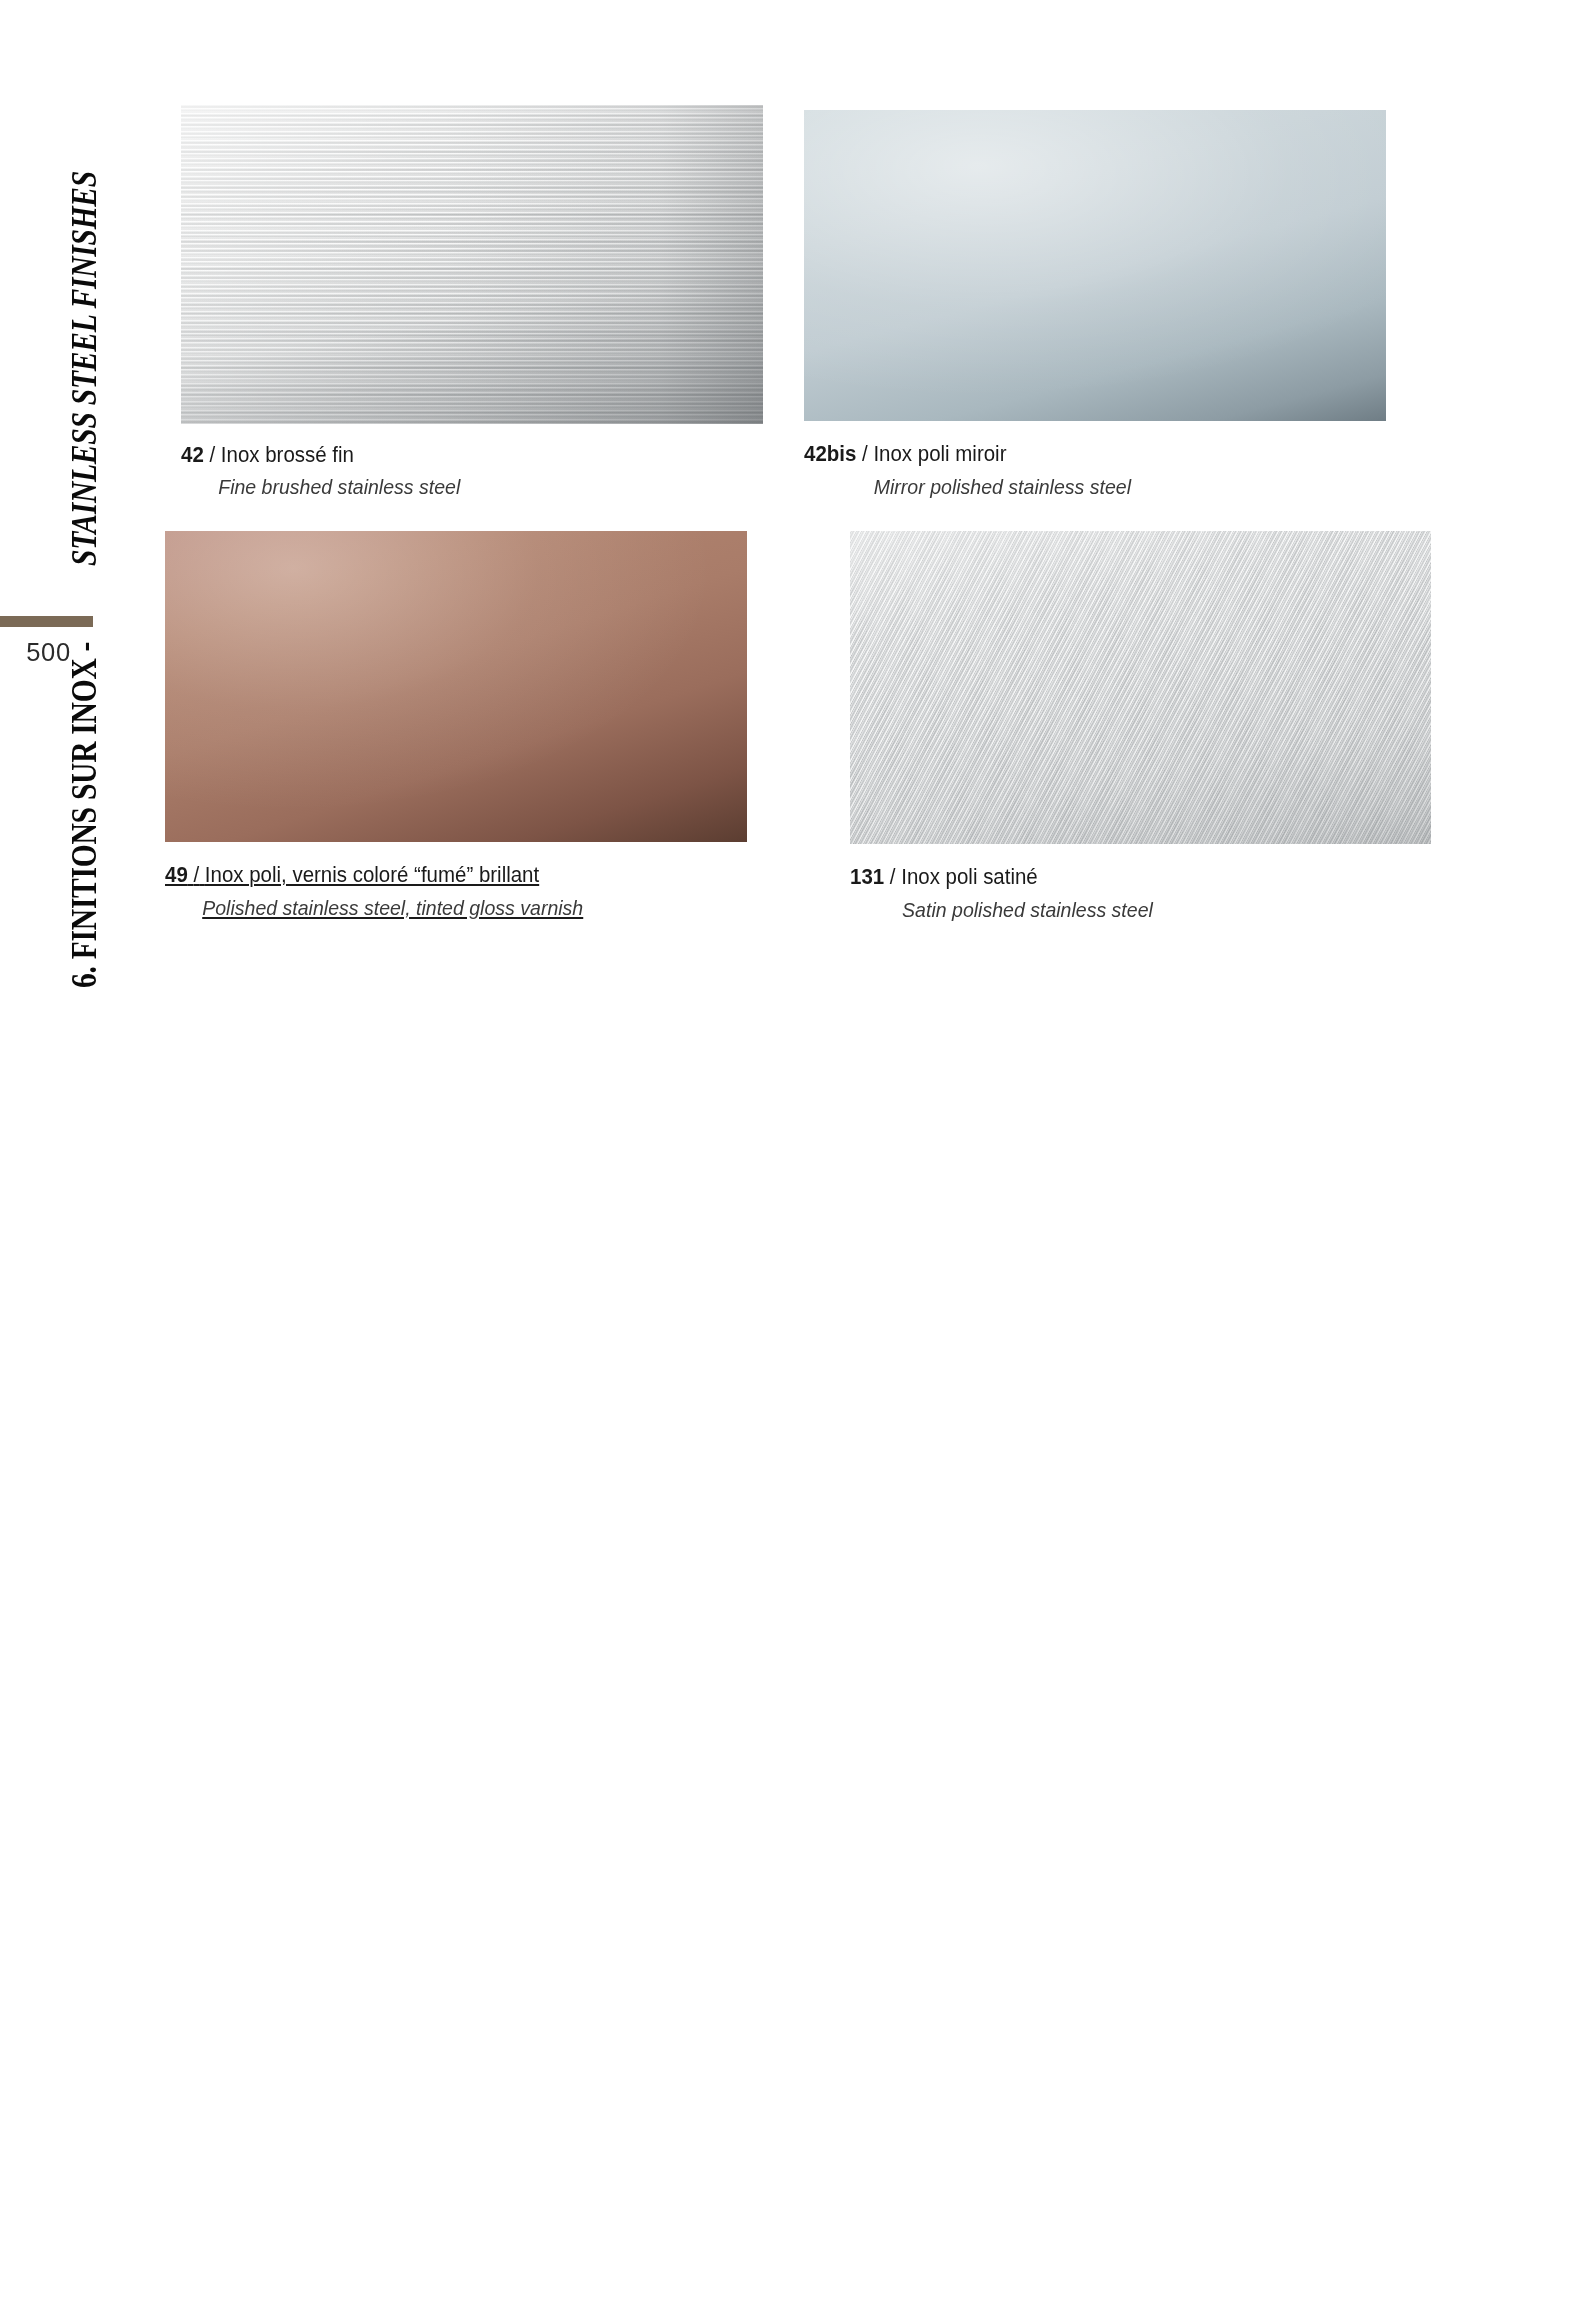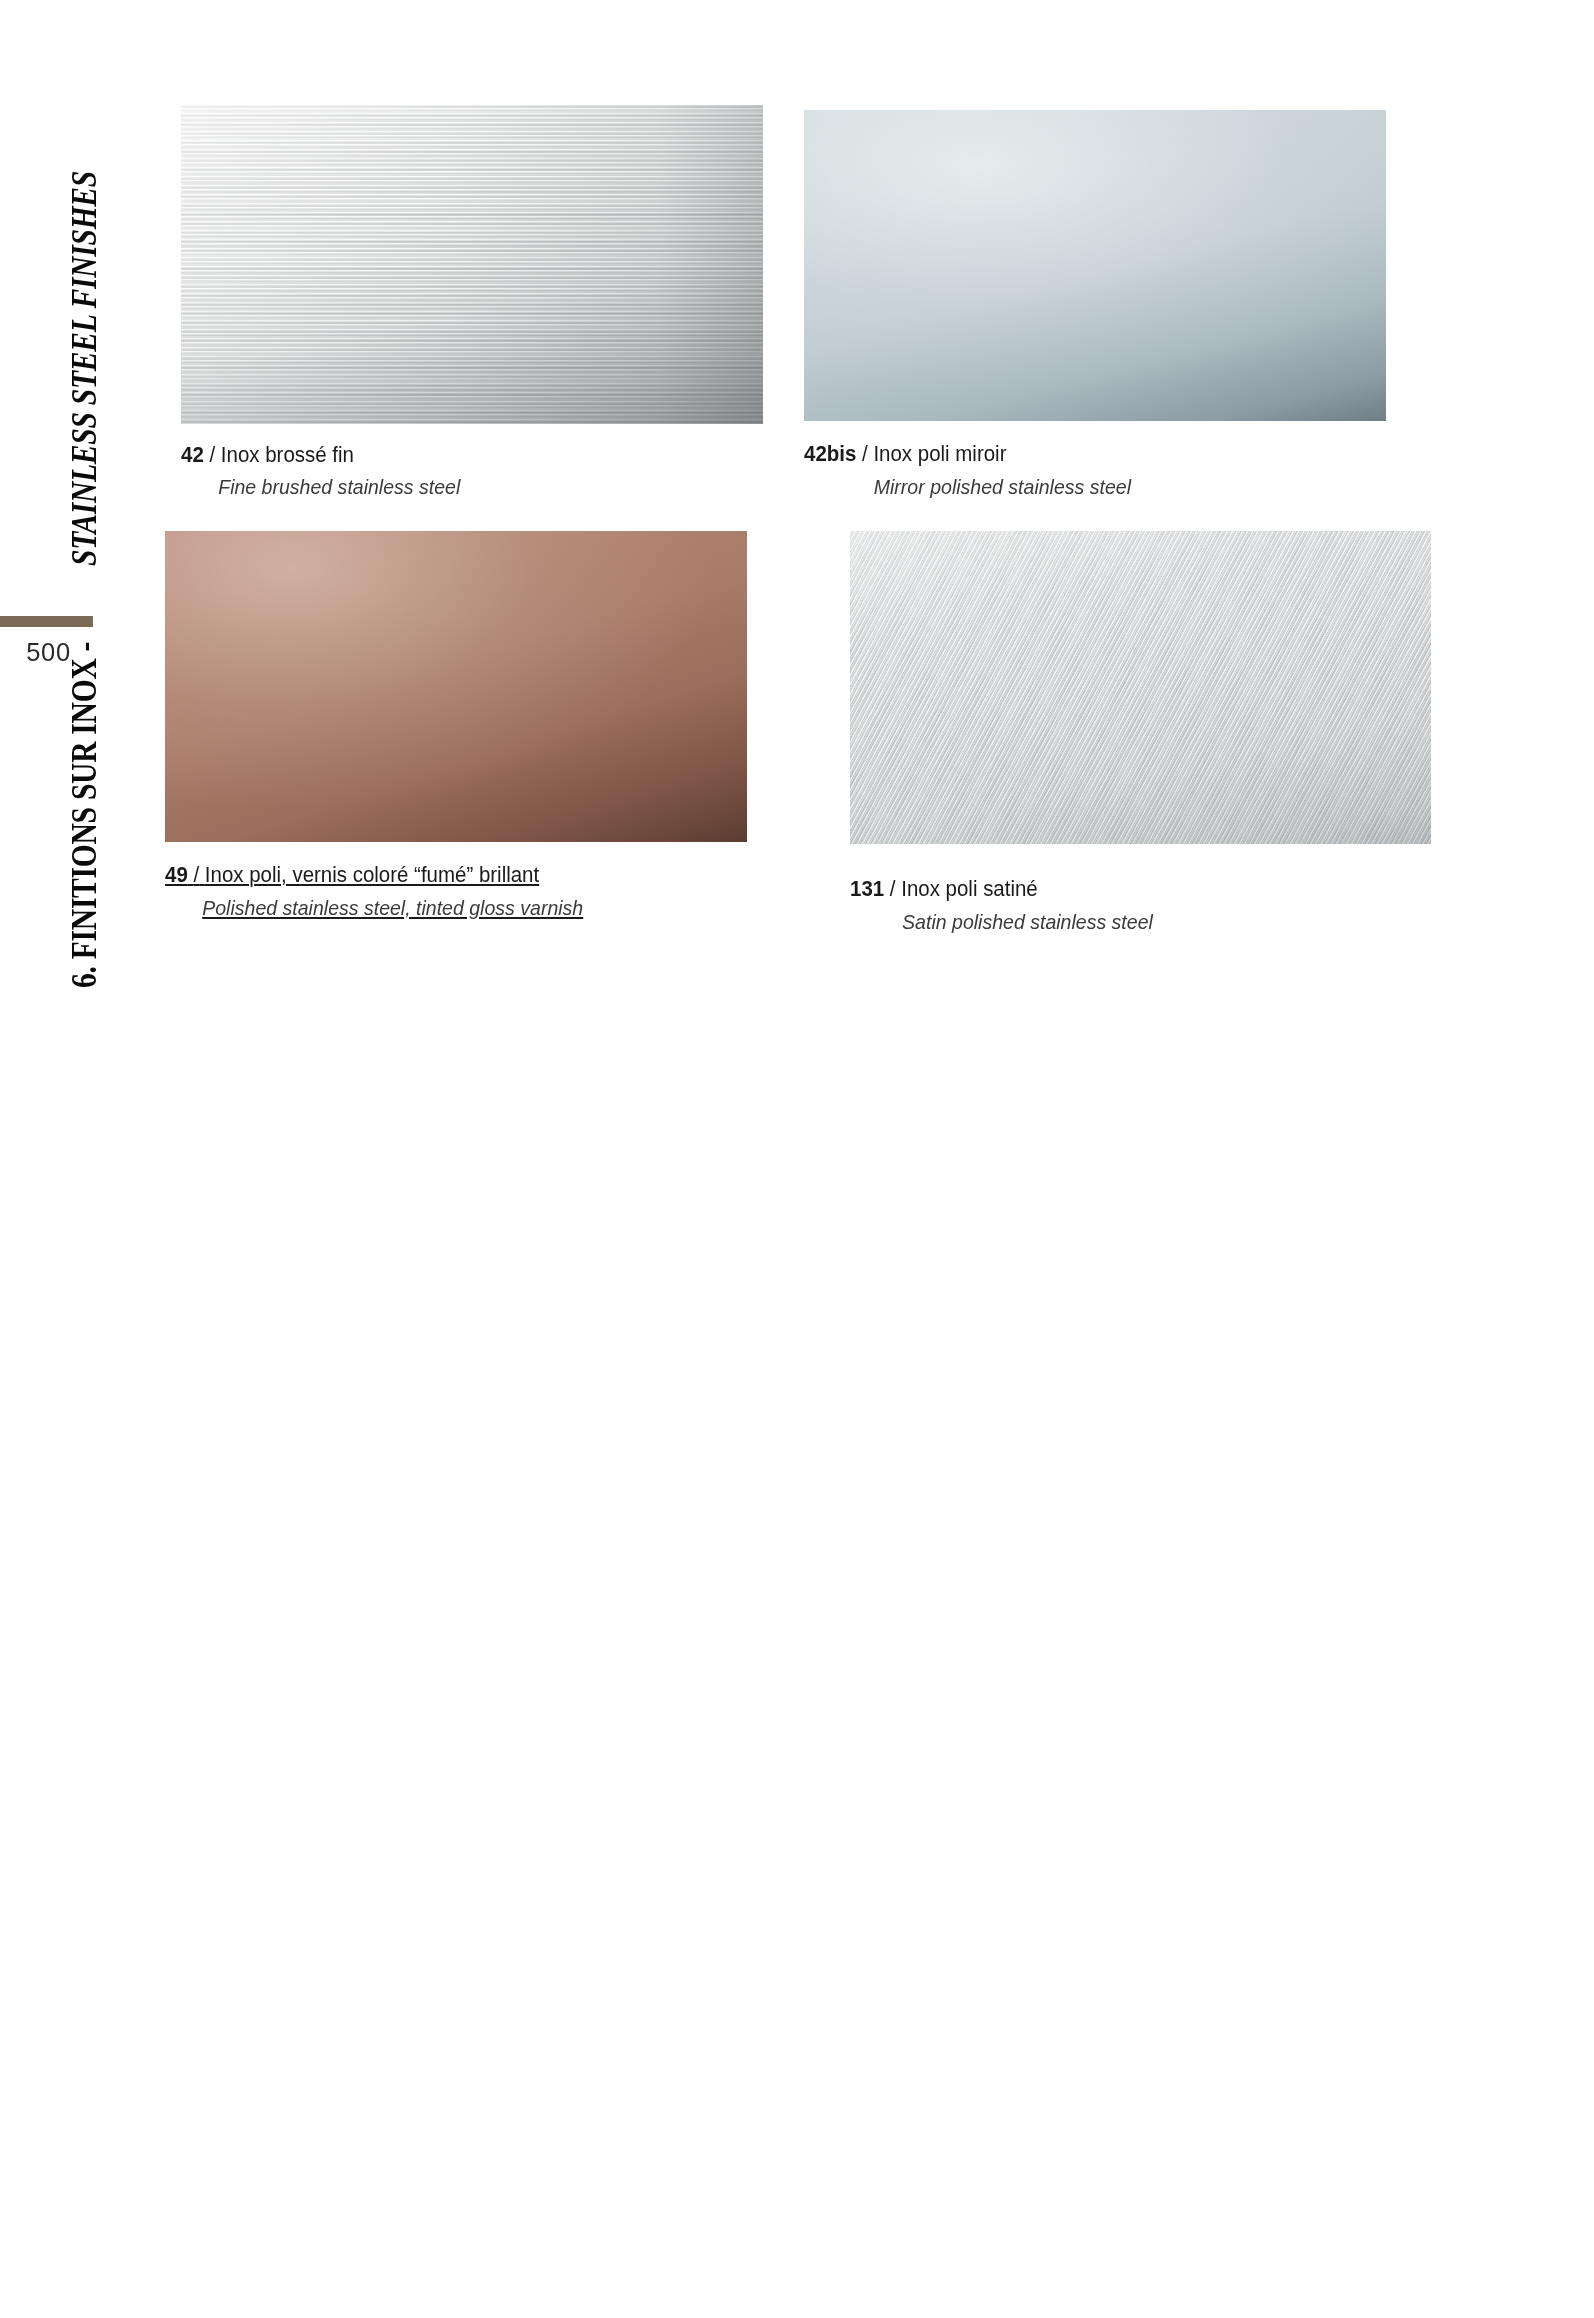--- a/index.html
+++ b/index.html
@@ -289,21 +289,21 @@
       </div>
       <div class="line2" style="padding-left:40px;">Polished stainless steel, tinted gloss varnish</div>
     </div>
   </div>
 
   <div class="swatch-block" style="left:850px; top:531px;">
     <div class="swatch" style="width:581px; height:313px;">
       <div class="tex tex-satin"></div>
       <div class="tex-satin-shade"></div>
     </div>
-    <div class="caption indent" style="position:relative; margin-top:31px;">
+    <div class="caption indent" style="position:relative; margin-top:19px;">
       <div class="line1">
         <span class="code">131</span>
         <span class="sep">/</span>
         <span class="name">Inox poli satiné</span>
       </div>
       <div class="line2" style="padding-left:56px;">Satin polished stainless steel</div>
     </div>
   </div>
 
 </div>

